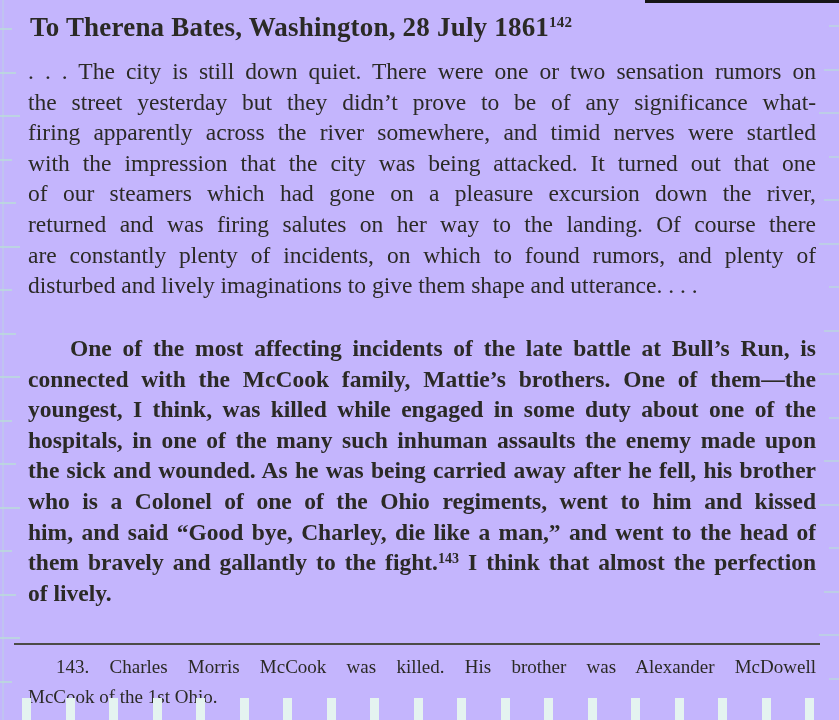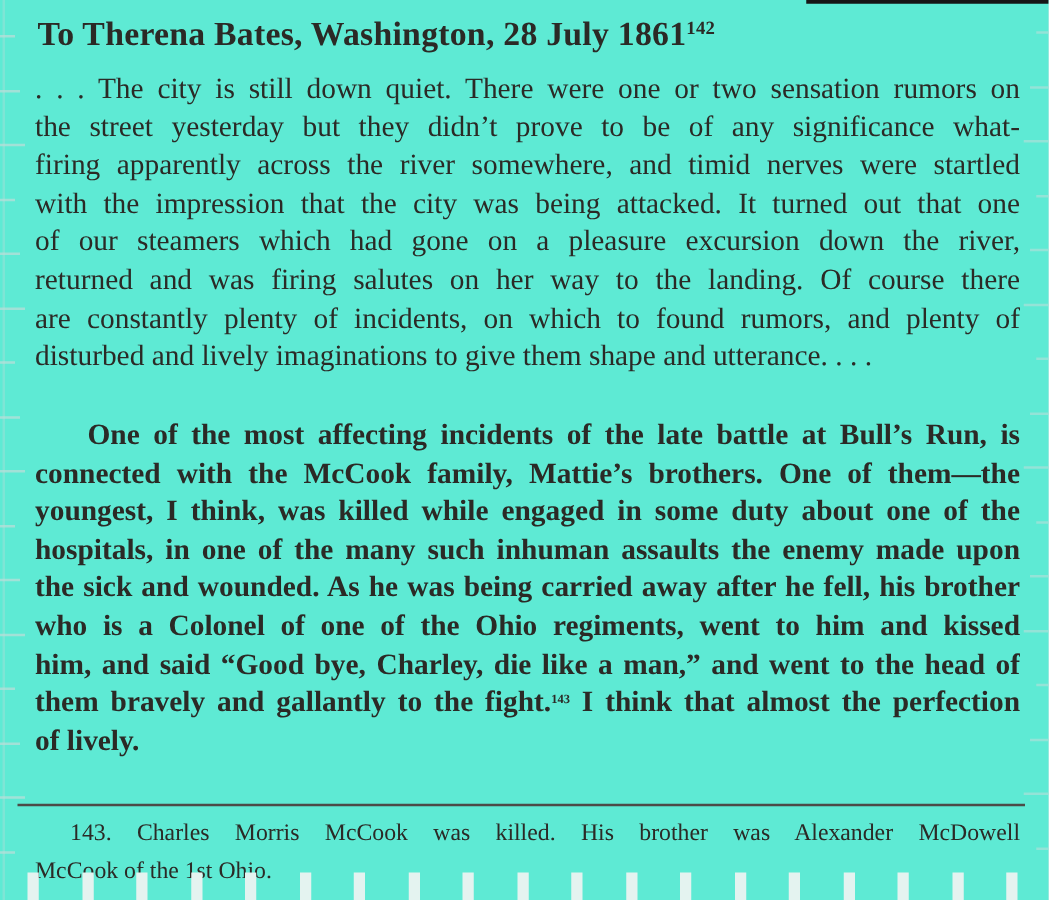--- a/index.html
+++ b/index.html
@@ -16,35 +16,35 @@
   .para{position:absolute;left:28px;width:788px;font-size:23.5px;}
   .p1{top:56px;}
   .p2{top:333px;font-weight:bold;}
   .tline{
     height:30.6px;line-height:30.6px;overflow:hidden;
     text-align:justify;text-align-last:justify;
   }
   .tlast{text-align-last:left;}
   .tindent{text-indent:42px;}
   .u{text-decoration:underline;text-underline-offset:3px;}
-  .sup{font-size:10px;position:relative;top:-7px;}
+  .sup{font-size:14px;position:relative;top:-7px;}
   .divider{position:absolute;left:14px;top:643px;width:806px;height:2px;}
   .fn{position:absolute;left:28px;top:652px;width:788px;font-size:19px;}
   .fn .tline{height:30px;line-height:30px;}
   .fn .tindent{text-indent:28px;}
   .tickL{position:absolute;left:0;height:2px;}
   .tickR{position:absolute;height:2px;}
   .stripe{position:absolute;bottom:0;width:9px;height:22px;}
   .vline{position:absolute;left:2px;top:0;width:2px;height:720px;}
   .edgebar{position:absolute;top:0;height:3px;}
 </style>
 </head>
 <body>
 
-<div class="page" style="background: #5eead4; color: rgb(43, 42, 38);">
+<div class="page" style="background: #c4b5fd; color: rgb(43, 42, 38);">
 
   <div class="heading">
     <span>To Therena Bates, Washington, 28 July 1861</span><span class="hsup">142</span>
   </div>
 
   <div class="para p1">
       <div class="tline"><span>. . . The city is still down quiet. There were one or two sensation rumors on</span></div>
       <div class="tline"><span>the street yesterday but they didn’t prove to be of any significance what-</span></div>
       <div class="tline"><span>firing apparently across the river somewhere, and timid nerves were startled</span></div>
       <div class="tline"><span>with the impression that the city was being attacked. It turned out that one</span></div>

